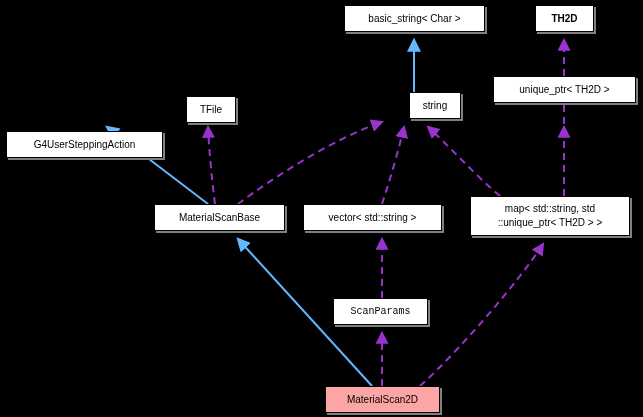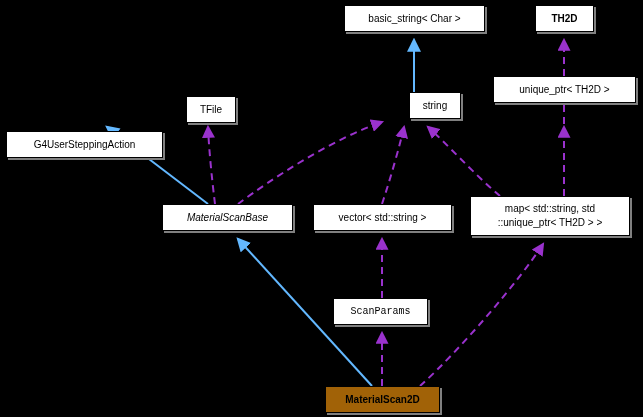--- a/index.html
+++ b/index.html
@@ -32,22 +32,21 @@
     line-height: 14px;
     display: flex;
     align-items: center;
     justify-content: center;
     text-align: center;
     white-space: pre;
     box-shadow: 2px 2px 0 0 #808080;
     z-index: 5;
   }
   .node.highlight {
-    background: #a16207;
-    font-weight: bold;
+    background: #fca5a5;
   }
   .node .label {
     display: block;
     padding: 0 6px;
   }
 </style>
 </head>
 <body>
 
 <div id="canvas">
@@ -75,20 +74,20 @@
         <path d="M 420,386 C 460,350 520,280 543,244" fill="none" stroke="#9a32cd" stroke-width="2" stroke-dasharray="7,5" marker-end="url(#arrow-usage)"></path>
       </g>
   </svg>
   <div id="node-layer">
       <div class="node" style="left: 344px; top: 5px; width: 141px; height: 27px;"><span class="label">basic_string&lt; Char &gt;</span></div>
       <div class="node" style="left: 535px; top: 5px; width: 59px; height: 27px; font-weight: bold;"><span class="label">TH2D</span></div>
       <div class="node" style="left: 6px; top: 108px; width: 157px; height: 27px; margin-top: 23px;"><span class="label">G4UserSteppingAction</span></div>
       <div class="node" style="left: 186px; top: 96px; width: 50px; height: 27px;"><span class="label">TFile</span></div>
       <div class="node" style="left: 409px; top: 92px; width: 52px; height: 27px;"><span class="label">string</span></div>
       <div class="node" style="left: 493px; top: 76px; width: 143px; height: 27px;"><span class="label">unique_ptr&lt; TH2D &gt;</span></div>
-      <div class="node" style="left: 162px; top: 204px; width: 131px; height: 27px; font-style: italic;"><span class="label">MaterialScanBase</span></div>
-      <div class="node" style="left: 313px; top: 204px; width: 139px; height: 27px;"><span class="label">vector&lt; std::string &gt;</span></div>
+      <div class="node" style="left: 154px; top: 204px; width: 131px; height: 27px;"><span class="label">MaterialScanBase</span></div>
+      <div class="node" style="left: 303px; top: 204px; width: 139px; height: 27px;"><span class="label">vector&lt; std::string &gt;</span></div>
       <div class="node" style="left: 470px; top: 196px; width: 160px; height: 40px;"><span class="label">map&lt; std::string, std
 ::unique_ptr&lt; TH2D &gt; &gt;</span></div>
       <div class="node" style="left: 333px; top: 298px; width: 95px; height: 27px; font-family: Liberation Mono, monospace;"><span class="label">ScanParams</span></div>
       <div class="node highlight" style="left: 325px; top: 386px; width: 115px; height: 27px;"><span class="label">MaterialScan2D</span></div>
     </div>
 </div>
 
 </body></html>

